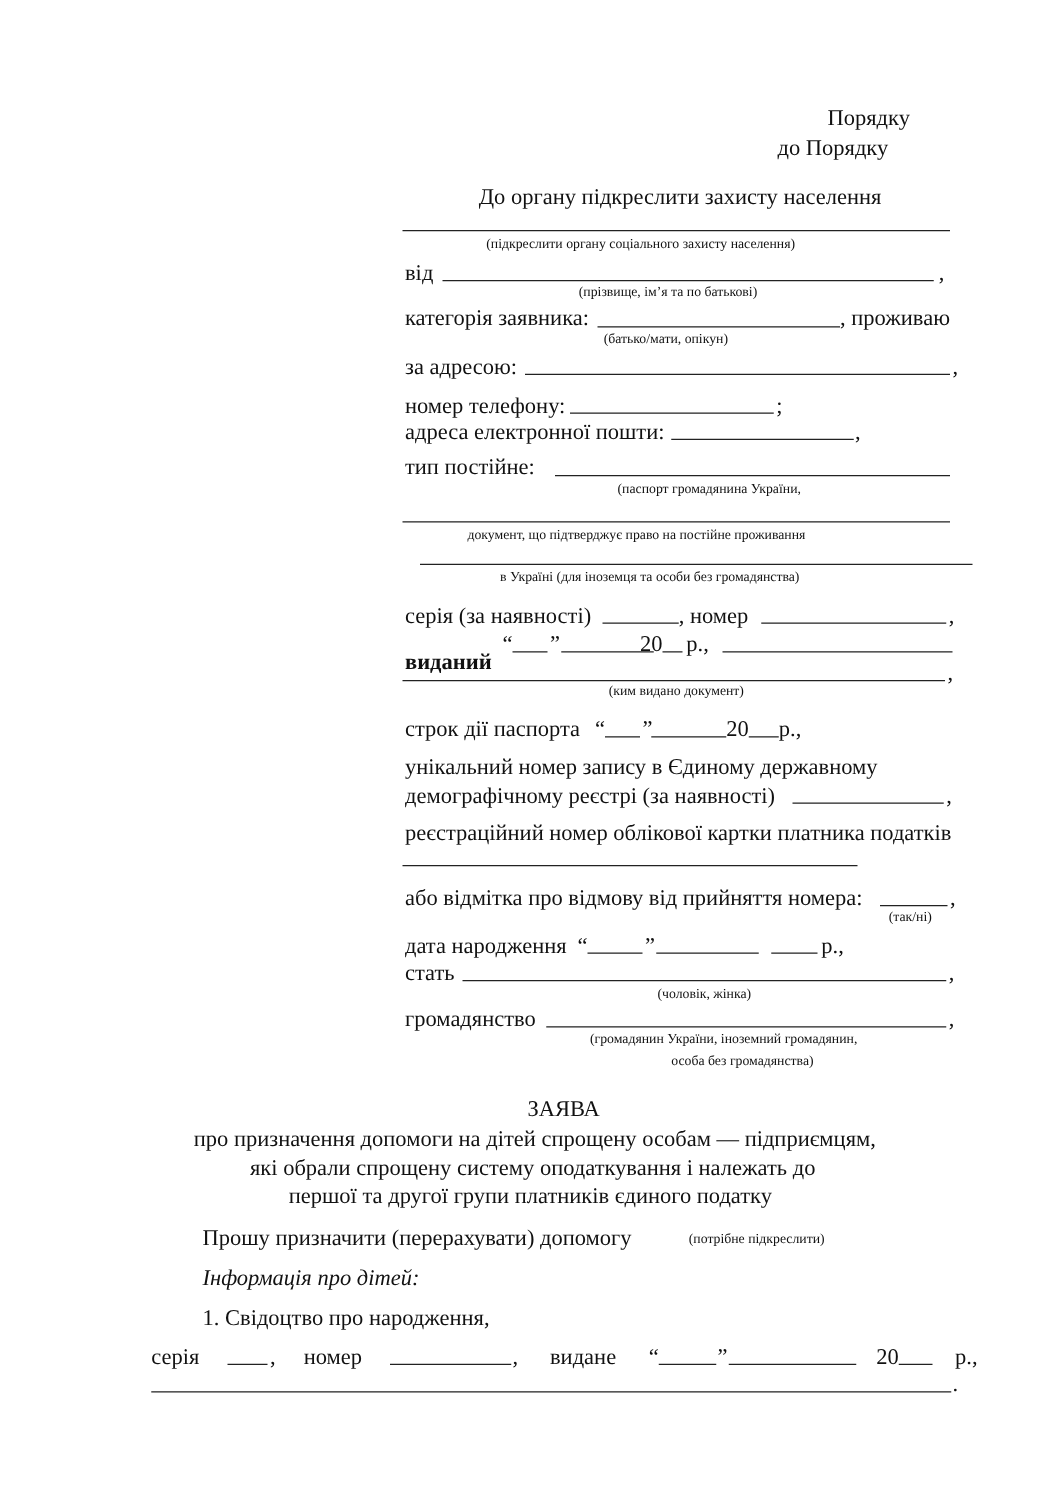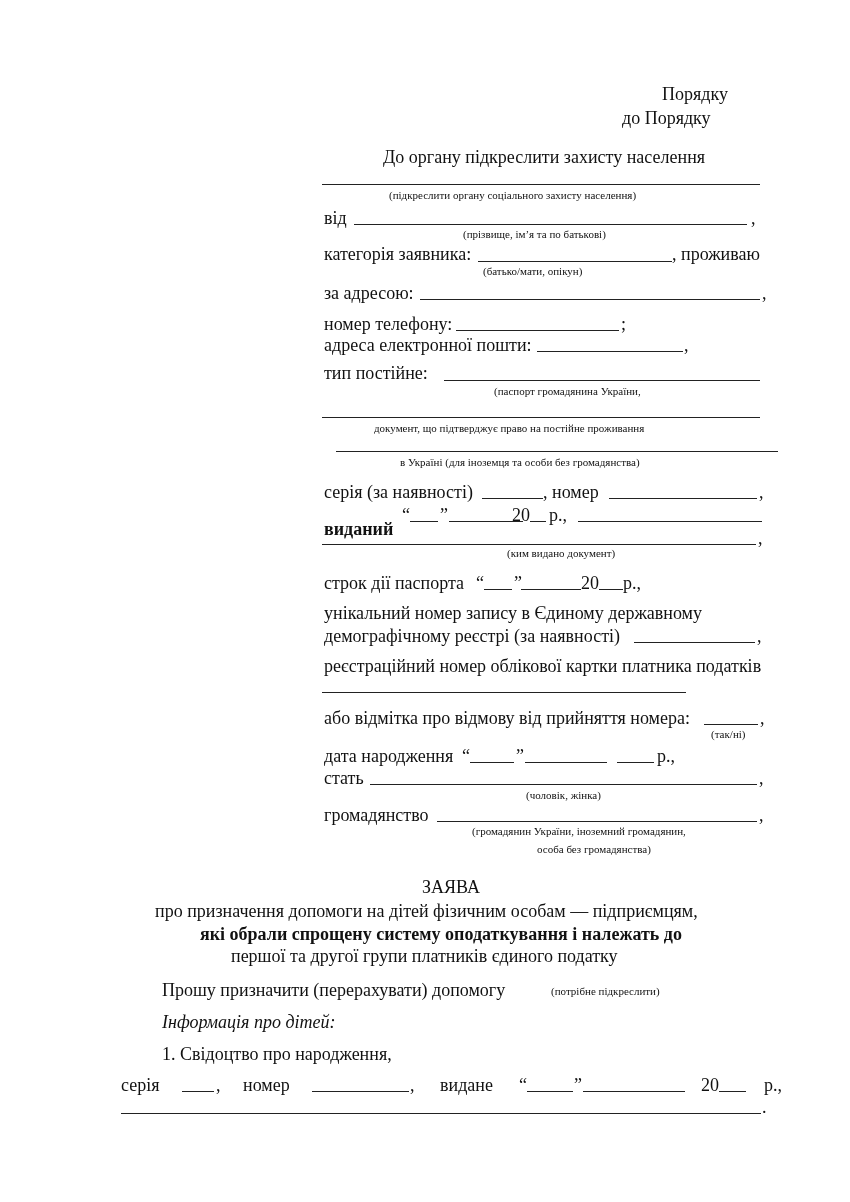--- a/index.html
+++ b/index.html
@@ -66,21 +66,21 @@
 <div class="rule" style="left:410px; width:28px; top:521px;"></div>
 <div class="t big" style="left:440px; top:506px;">”</div>
 <div class="rule" style="left:449px; width:74px; top:521px;"></div>
 <div class="t big" style="left:512px; top:506px;">20</div>
 <div class="rule" style="left:530px; width:16px; top:521px;"></div>
 <div class="t big" style="left:549px; top:506px;">р.,</div>
 <div class="rule" style="left:578px; width:184px; top:521px;"></div>
 
 <div class="rule" style="left:322px; width:434px; top:544px;"></div>
 <div class="t big" style="left:758px; top:529px;">,</div>
-<div class="t tiny" style="left:487px; top:548px;margin-left:20px;">(ким видано документ)</div>
+<div class="t tiny" style="left:487px; top:548px;">(ким видано документ)</div>
 
 <div class="t big" style="left:324px; top:574px;">строк дії паспорта</div>
 <div class="t big" style="left:476px; top:574px;">“</div>
 <div class="rule" style="left:484px; width:28px; top:589px;"></div>
 <div class="t big" style="left:514px; top:574px;">”</div>
 <div class="rule" style="left:521px; width:60px; top:589px;"></div>
 <div class="t big" style="left:581px; top:574px;">20</div>
 <div class="rule" style="left:599px; width:24px; top:589px;"></div>
 <div class="t big" style="left:623px; top:574px;">р.,</div>
 
@@ -110,22 +110,22 @@
 <div class="t big" style="left:759px; top:769px;">,</div>
 <div class="t tiny" style="left:526px; top:790px;">(чоловік, жінка)</div>
 
 <div class="t big" style="left:324px; top:806px;">громадянство</div>
 <div class="rule" style="left:437px; width:320px; top:821px;"></div>
 <div class="t big" style="left:759px; top:806px;">,</div>
 <div class="t tiny" style="left:472px; top:826px;">(громадянин України, іноземний громадянин,</div>
 <div class="t tiny" style="left:537px; top:844px;">особа без громадянства)</div>
 
 <div class="t big" style="left:422px; top:878px;">ЗАЯВА</div>
-<div class="t big" style="left:155px; top:902px;">про призначення допомоги на дітей фізичним особам — підприємцям,</div>
-<div class="t big" style="left:200px; top:925px;font-weight:bold;">які обрали спрощену систему оподаткування і належать до</div>
+<div class="t big" style="left:155px; top:902px;">про призначення допомоги на дітей спрощену особам — підприємцям,</div>
+<div class="t big" style="left:200px; top:925px;">які обрали спрощену систему оподаткування і належать до</div>
 <div class="t big" style="left:231px; top:947px;">першої та другої групи платників єдиного податку</div>
 
 <div class="t big" style="left:162px; top:981px;">Прошу призначити (перерахувати) допомогу</div>
 <div class="t tiny" style="left:551px; top:986px;">(потрібне підкреслити)</div>
 
 <div class="t big ital" style="left:162px; top:1013px;">Інформація про дітей:</div>
 <div class="t big" style="left:162px; top:1045px;">1. Свідоцтво про народження,</div>
 
 <div class="t big" style="left:121px; top:1076px;">серія</div>
 <div class="rule" style="left:182px; width:32px; top:1091px;"></div>

